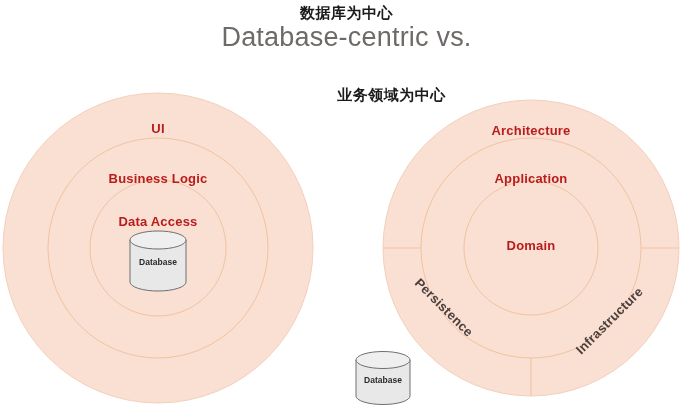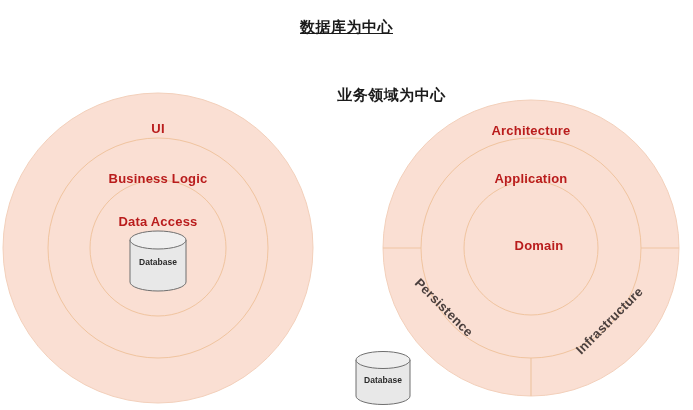--- a/index.html
+++ b/index.html
@@ -27,21 +27,21 @@
     position: absolute;
     width: 100%;
     text-align: center;
     font-family: "DejaVu Sans", "Liberation Sans", sans-serif;
     font-size: 15px;
     font-weight: 700;
     color: #1b1b1b;
     letter-spacing: 0.5px;
     white-space: nowrap;
   }
-  #cn-top { top: 18px; text-decoration: underline; }
+  #cn-top { top: 4px; }
   #cn-bottom { top: 86px; margin-left: 45px; }
 
   .title-block {
     position: absolute;
     top: 22px;
     left: 0;
     width: 100%;
     text-align: center;
     color: #6e6a68;
     font-size: 27px;
@@ -110,26 +110,27 @@
     <path d="M356,360 L356,396 A27,8.5 0 0 0 410,396 L410,360 Z" fill="#e8e8e8" stroke="#6f6f6f" stroke-width="1"></path>
     <ellipse cx="383" cy="360" rx="27" ry="8.5" fill="#efefef" stroke="#6f6f6f" stroke-width="1"></ellipse>
     <text class="db-cap-text" x="383" y="383" text-anchor="middle">Database</text>
   </g>
 
 </svg>
 
 <div class="cn-annotation" id="cn-top">数据库为中心</div>
 
 <div class="title-block">
+  <span class="title-line">Database-centric vs.</span>
 </div>
 
 <div class="cn-annotation" id="cn-bottom">业务领域为中心</div>
 
 <div class="ring-label" style="left:158px; top:128px;">UI</div>
 <div class="ring-label" style="left:158px; top:178px;">Business Logic</div>
 <div class="ring-label" style="left:158px; top:221px;">Data Access</div>
 
 <div class="ring-label" style="left:531px; top:130px;">Architecture</div>
 <div class="ring-label" style="left:531px; top:178px;">Application</div>
-<div class="ring-label" style="left:531px; top:245px;margin-left:8px;">Domain</div>
+<div class="ring-label" style="left:531px; top:245px;">Domain</div>
 
 <div class="sector-label" style="left:406px; top:300px; transform: rotate(45deg);">Persistence</div>
 <div class="sector-label" style="left:565px; top:313px; transform: rotate(-45deg);">Infrastructure</div>
 
 </body></html>

